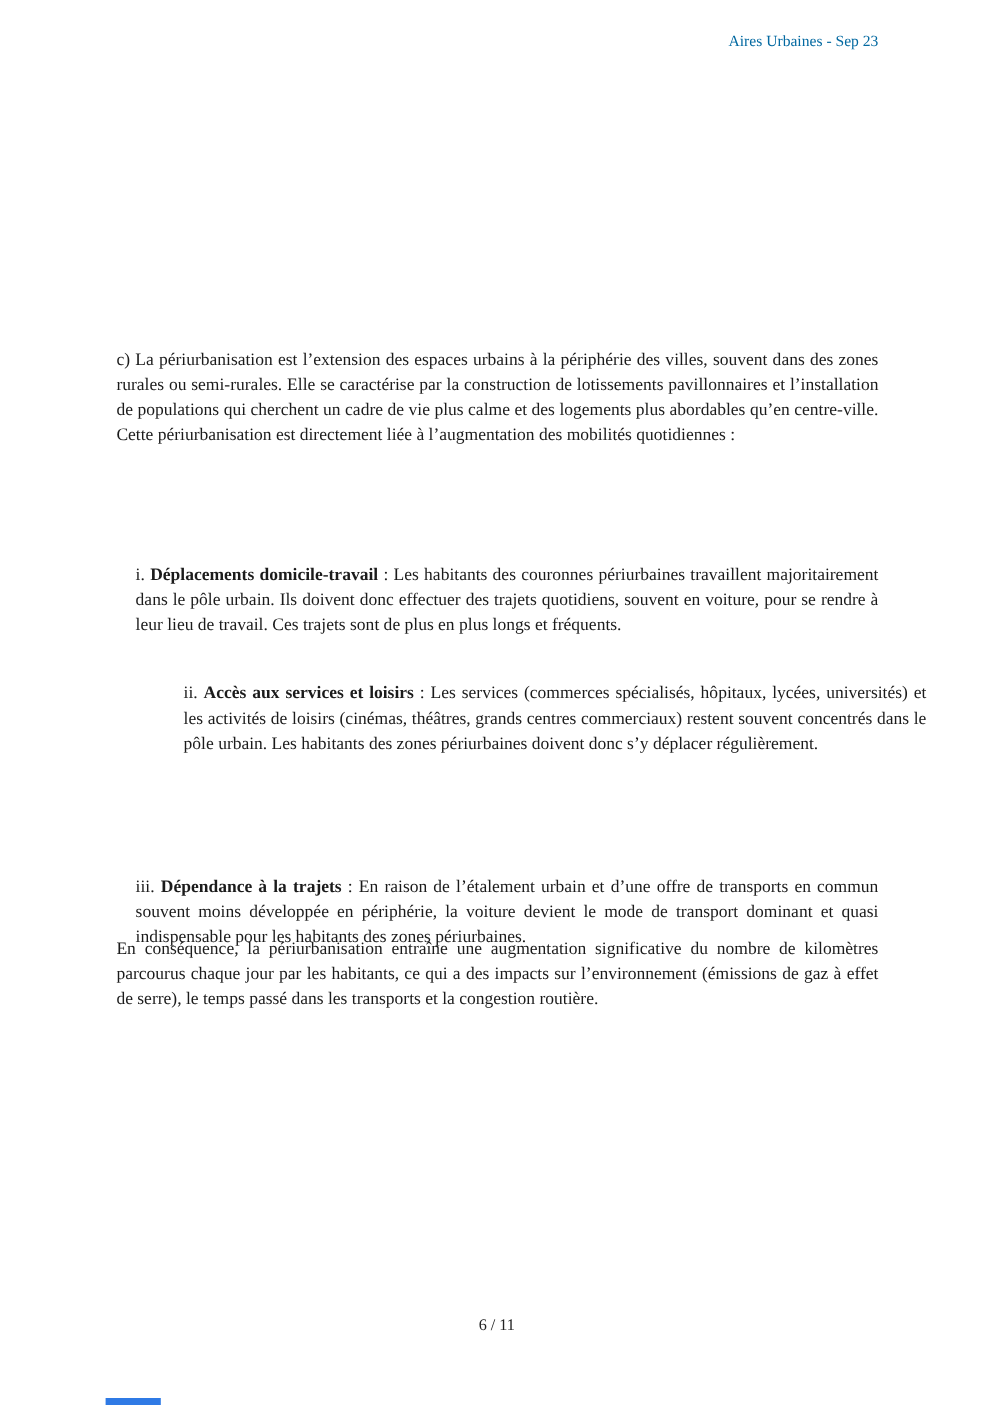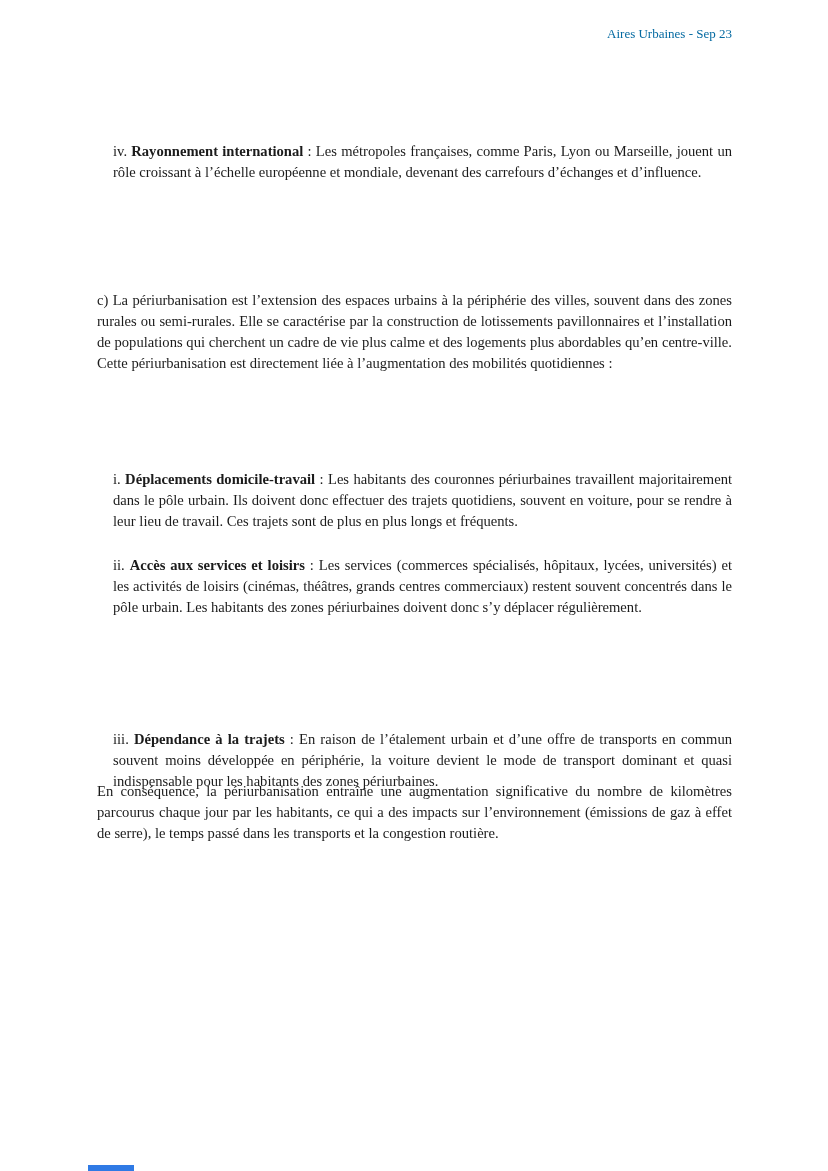--- a/index.html
+++ b/index.html
@@ -56,48 +56,46 @@
     left: 88px;
     bottom: 0;
     width: 46px;
     height: 6px;
     background: #2f7ae5;
   }
   .pos-item-iv   { top: 141px; }
   .pos-para-1    { top: 238px; }
   .pos-para-c    { top: 290px; }
   .pos-item-i    { top: 469px; }
-  .pos-item-ii   { top: 555px; }
+  .pos-item-ii   { top: 568px; margin-left: 40px; }
   .pos-item-iii  { top: 729px; }
   .pos-para-2    { top: 781px; }
 </style>
 </head>
 <body>
 
 <div class="page">
 
   <div class="header-date">Aires Urbaines - Sep 23</div>
 
-  <div class="block list-item pos-item-iv">
-    <span>iv. </span><span class="item-label">Rayonnement international</span><span> : Les métropoles françaises, comme Paris, Lyon ou Marseille, jouent un rôle croissant à l’échelle européenne et mondiale, devenant des carrefours d’échanges et d’influence.</span>
-  </div>
 
 
   <div class="block para pos-para-c">c) La périurbanisation est l’extension des espaces urbains à la périphérie des villes, souvent dans des zones rurales ou semi-rurales. Elle se caractérise par la construction de lotissements pavillonnaires et l’installation de populations qui cherchent un cadre de vie plus calme et des logements plus abordables qu’en centre-ville. Cette périurbanisation est directement liée à l’augmentation des mobilités quotidiennes :</div>
 
   <div class="block list-item pos-item-i">
     <span>i. </span><span class="item-label">Déplacements domicile-travail</span><span> : Les habitants des couronnes périurbaines travaillent majoritairement dans le pôle urbain. Ils doivent donc effectuer des trajets quotidiens, souvent en voiture, pour se rendre à leur lieu de travail. Ces trajets sont de plus en plus longs et fréquents.</span>
   </div>
 
   <div class="block list-item pos-item-ii">
     <span>ii. </span><span class="item-label">Accès aux services et loisirs</span><span> : Les services (commerces spécialisés, hôpitaux, lycées, universités) et les activités de loisirs (cinémas, théâtres, grands centres commerciaux) restent souvent concentrés dans le pôle urbain. Les habitants des zones périurbaines doivent donc s’y déplacer régulièrement.</span>
   </div>
 
   <div class="block list-item pos-item-iii">
     <span>iii. </span><span class="item-label">Dépendance à la trajets</span><span> : En raison de l’étalement urbain et d’une offre de transports en commun souvent moins développée en périphérie, la voiture devient le mode de transport dominant et quasi indispensable pour les habitants des zones périurbaines.</span>
   </div>
 
   <div class="block para pos-para-2">En conséquence, la périurbanisation entraîne une augmentation significative du nombre de kilomètres parcourus chaque jour par les habitants, ce qui a des impacts sur l’environnement (émissions de gaz à effet de serre), le temps passé dans les transports et la congestion routière.</div>
 
+  <div class="footer-page">6 / 11</div>
 
   <div class="bottom-blue-bar"></div>
 
 </div>
 
 </body></html>

